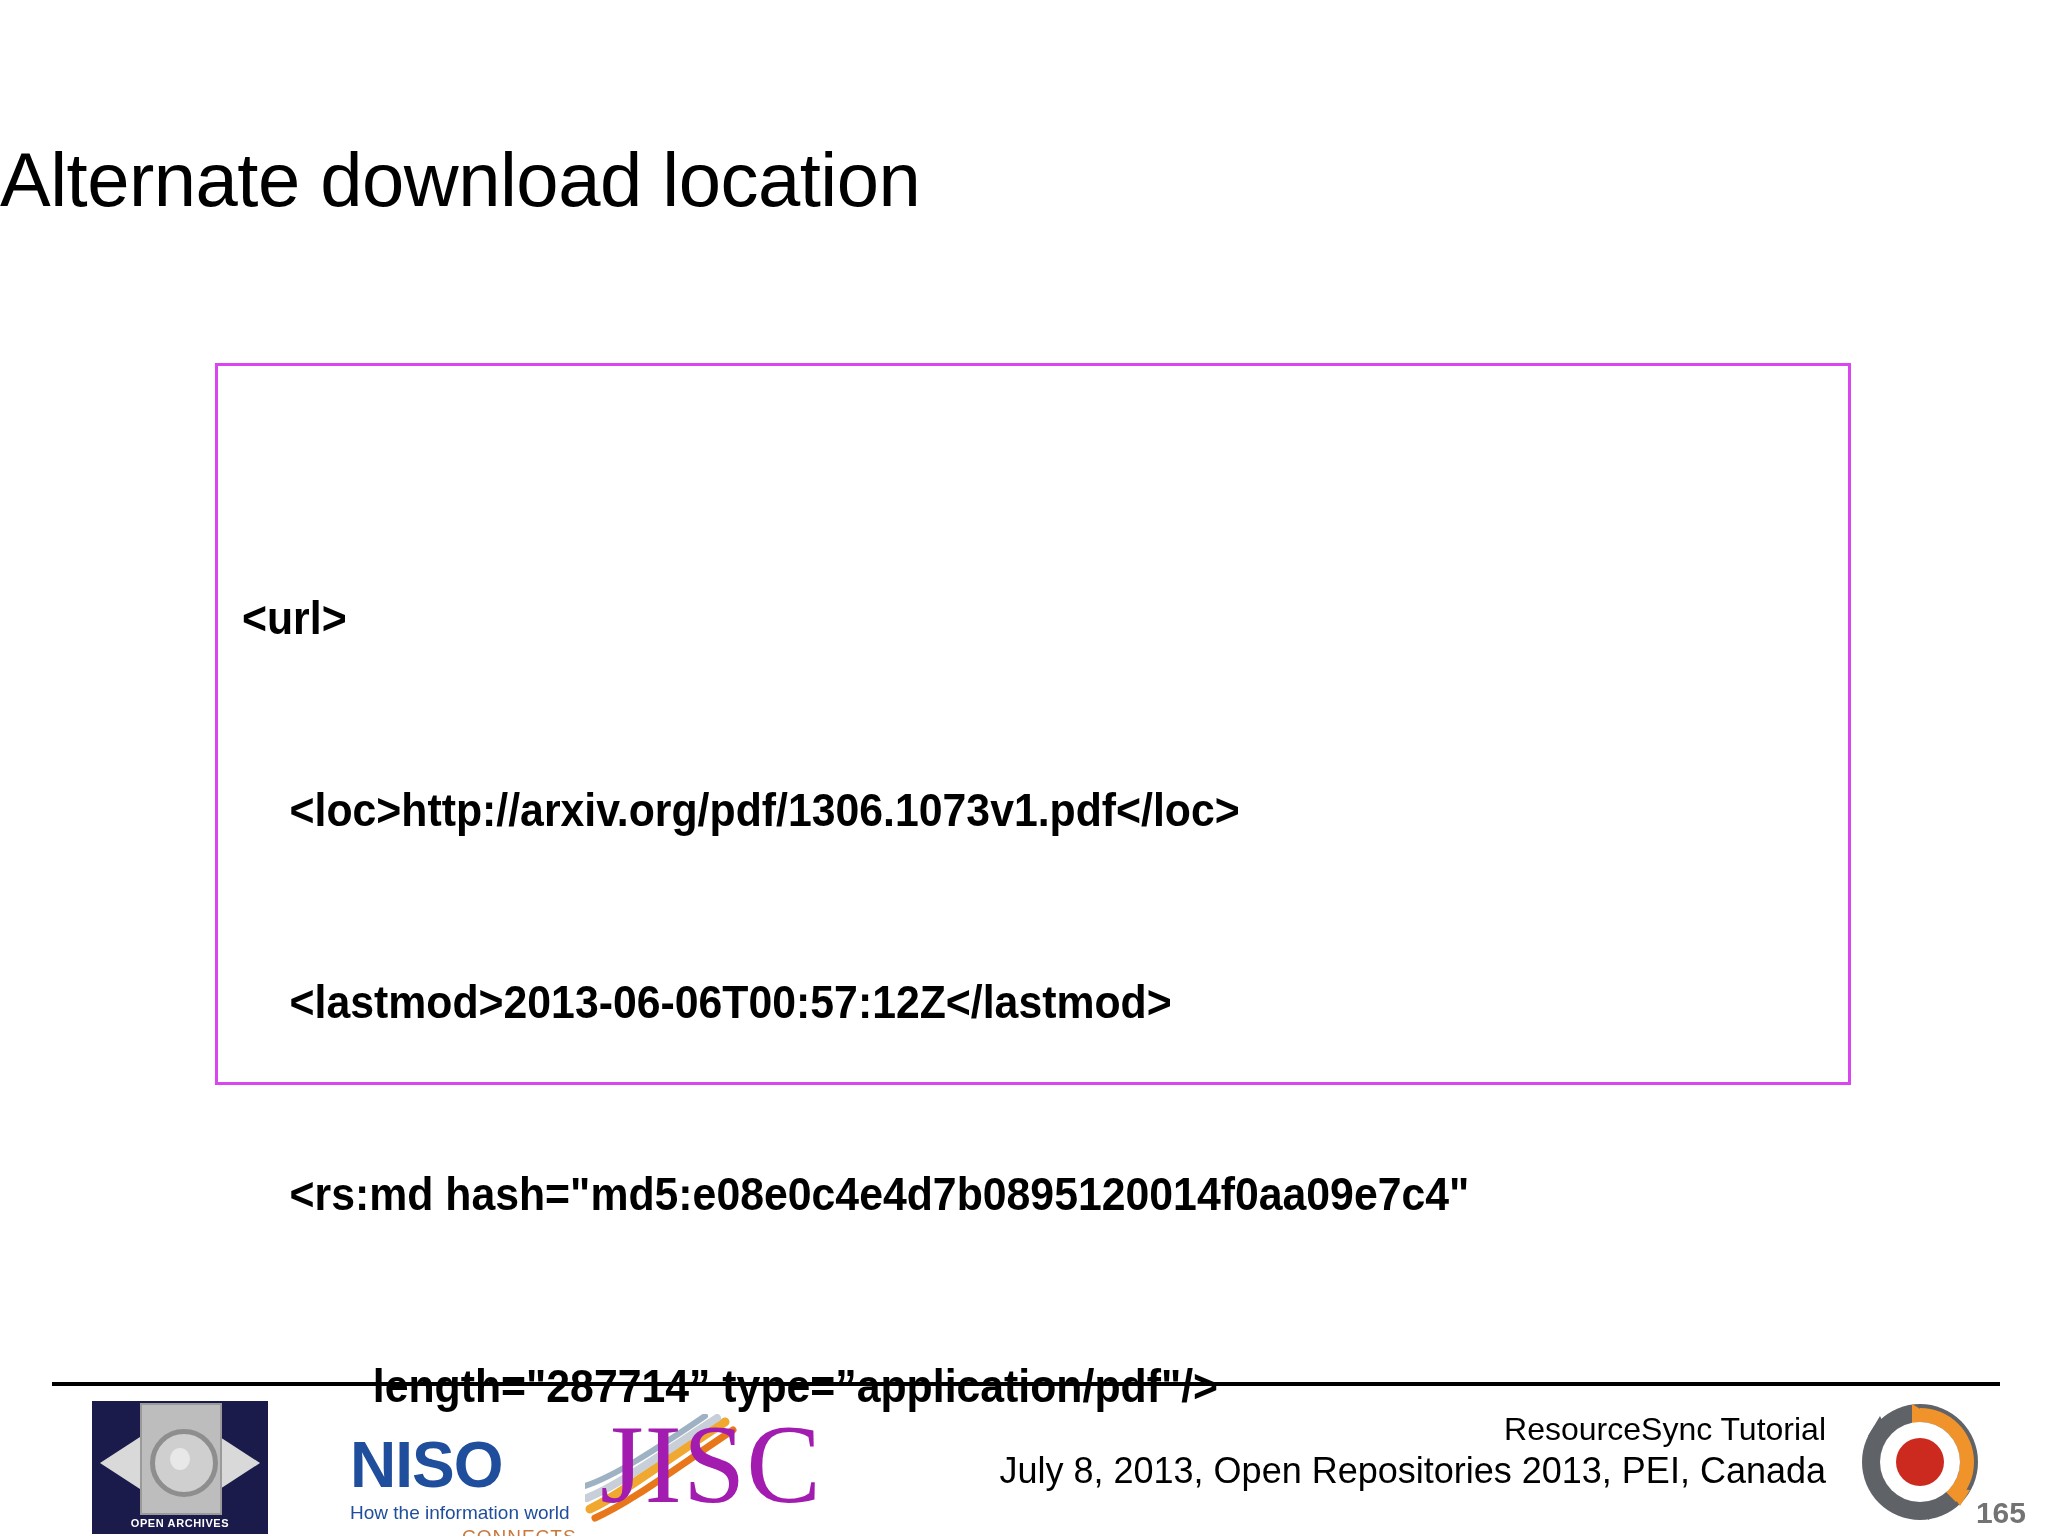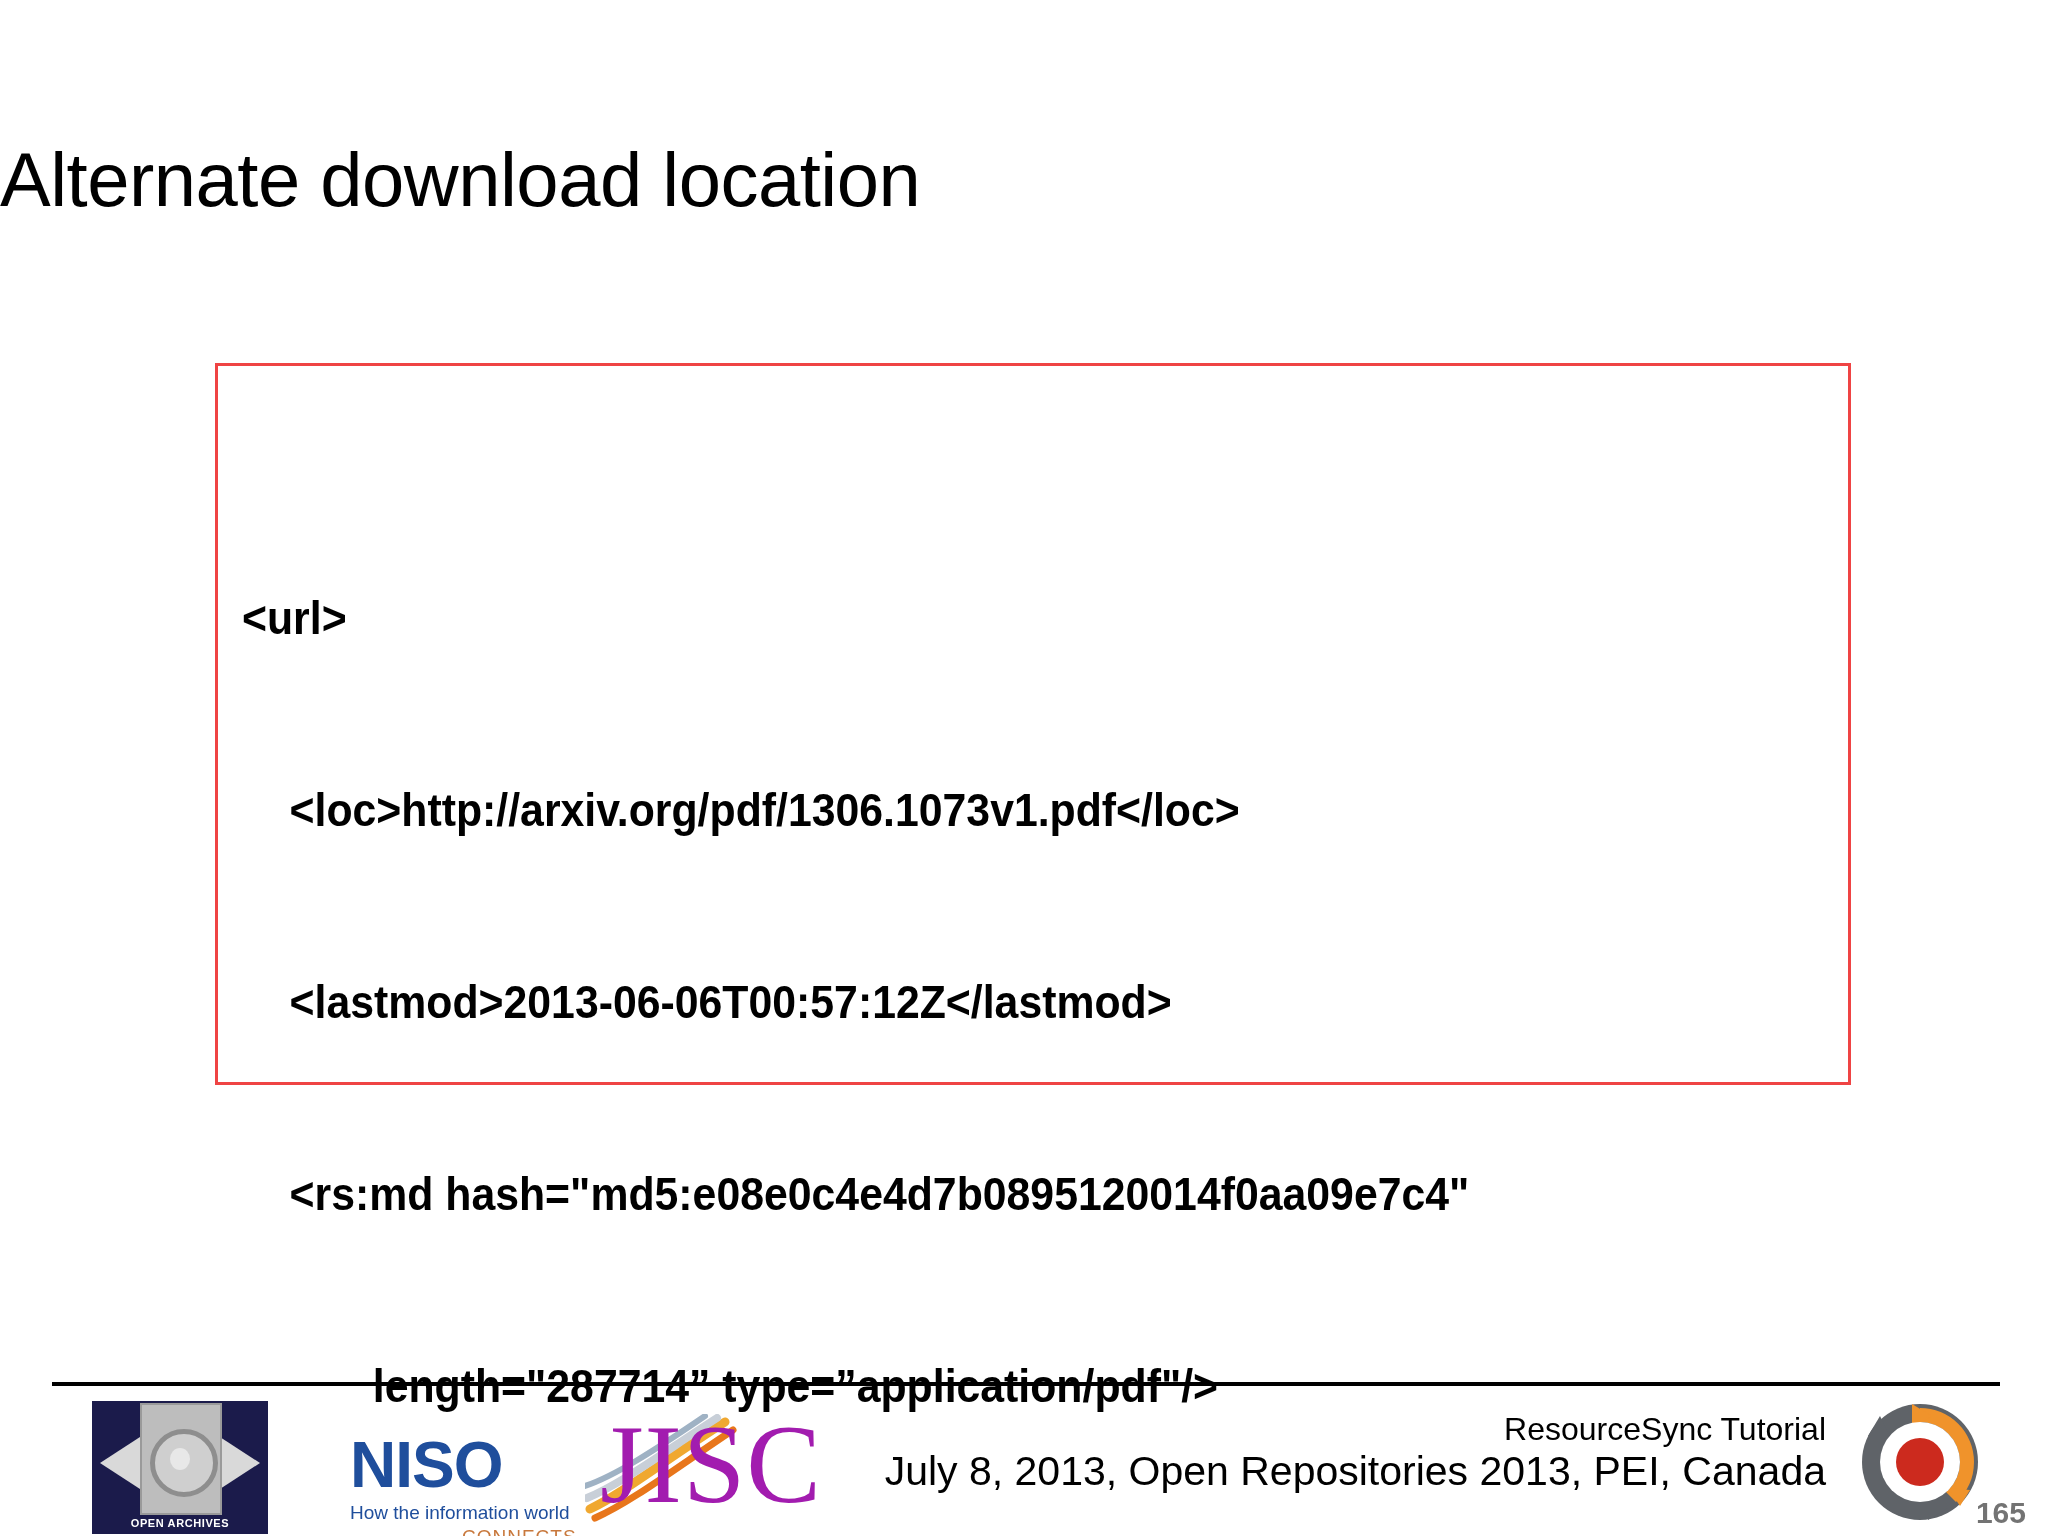--- a/index.html
+++ b/index.html
@@ -32,21 +32,21 @@
     margin-top: 40px;
   }
 
   
   #code-box {
     position: absolute;
     left: 215px;
     top: 363px;
     width: 1636px;
     height: 722px;
-    border: 3px solid #ef4444;
+    border: 3px solid #d946ef;
     box-sizing: border-box;
     background: #ffffff;
   }
   #code-listing {
     position: absolute;
     left: 24px;
     top: 92px;
     font-family: "Liberation Sans Narrow", "Liberation Sans", sans-serif;
     font-weight: bold;
     font-size: 46px;
@@ -207,21 +207,21 @@
     text-align: right;
     font-family: "Liberation Sans", sans-serif;
     color: #000000;
   }
   #footer-text .ft-line1 {
     font-size: 32px;
     line-height: 42px;
     display: block;
   }
   #footer-text .ft-line2 {
-    font-size: 41px;
+    font-size: 36px;
     line-height: 42px;
     display: block;
   }
 
   
   #rs-logo {
     position: absolute;
     right: 62px;
     top: 16px;
     width: 130px;

